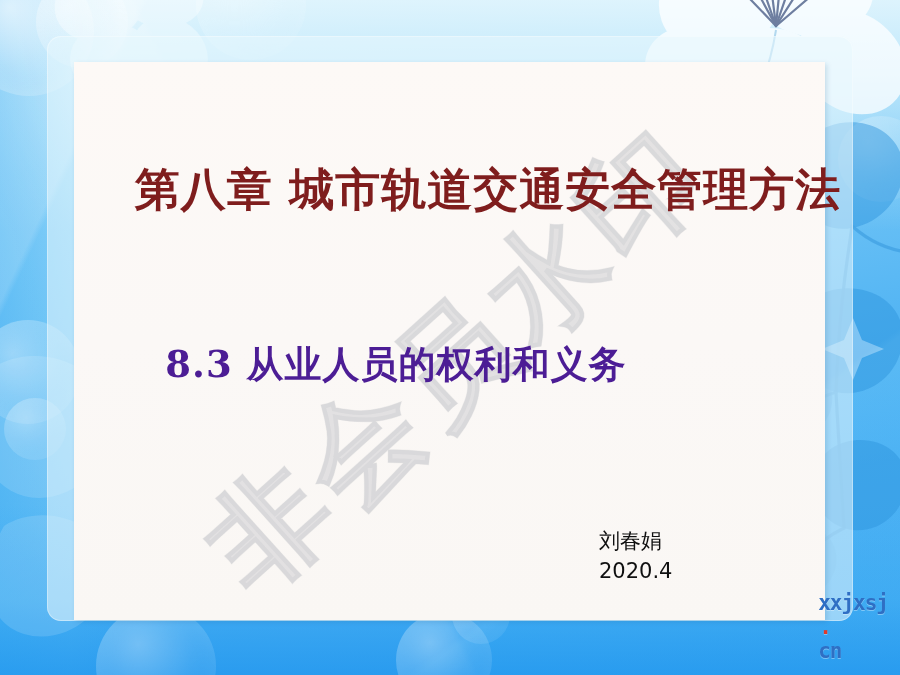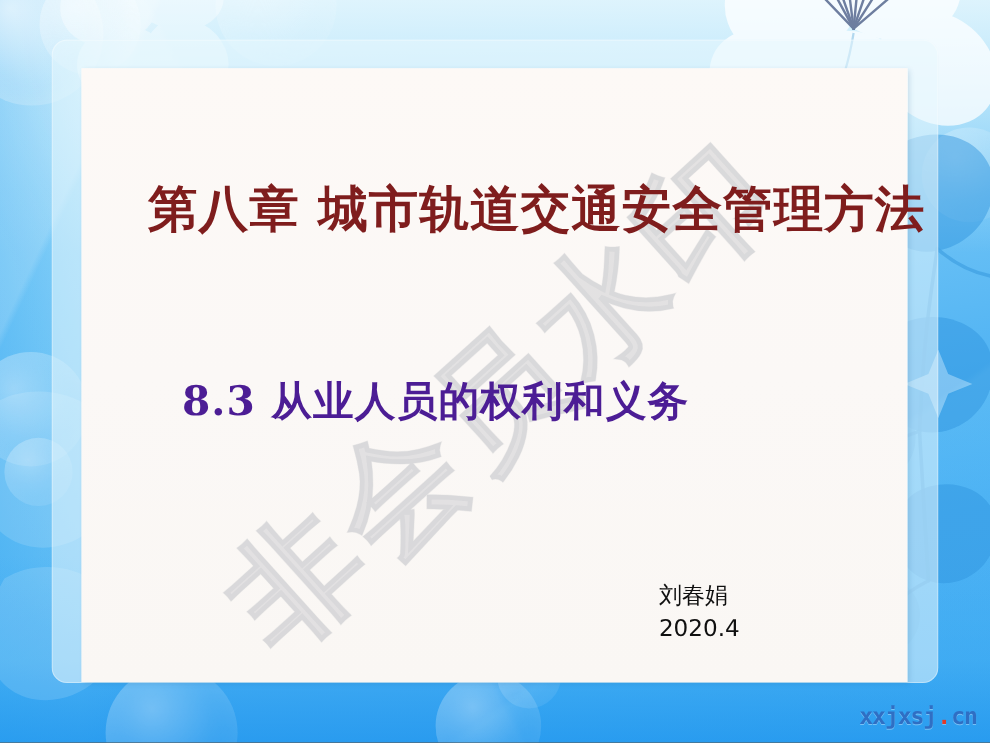--- a/index.html
+++ b/index.html
@@ -187,20 +187,21 @@
     position: absolute;
     right: 12px; bottom: 12px;
     font-family: "DejaVu Sans Mono", "Liberation Mono", monospace;
     font-size: 21px;
     font-weight: 700;
     letter-spacing: -1px;
     color: #2f6fc4;
     text-shadow: 0 1px 0 rgba(255,255,255,0.35);
     display: flex;
     align-items: baseline;
+    flex-direction: column;
   }
   .sitelogo .dot { color: #e03a2a; padding: 0 1px; }
 </style>
 </head>
 <body>
 
 <div id="slide">
 
   <div class="bg-base"></div>
   <div class="bg-topwash"></div>

